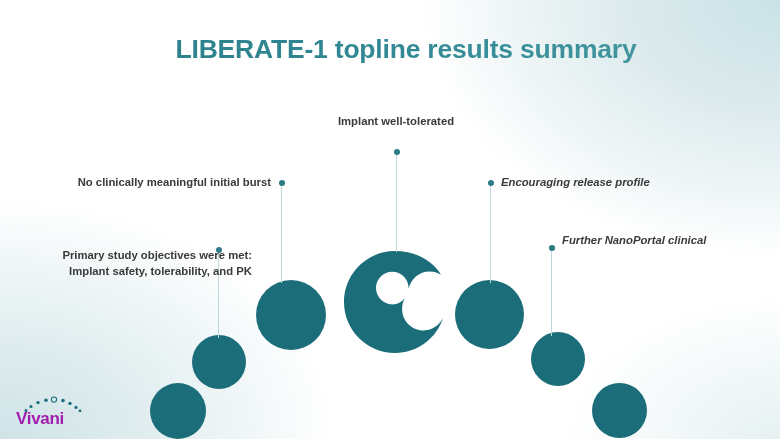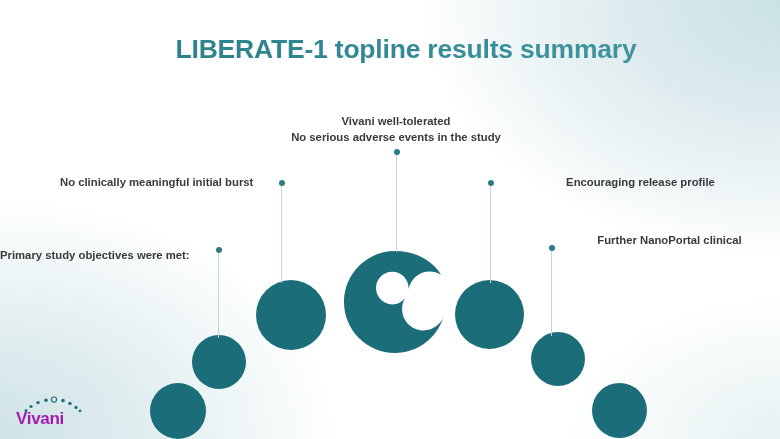--- a/index.html
+++ b/index.html
@@ -95,22 +95,22 @@
   
   .callout {
     position: absolute;
     font-size: 11.3px;
     line-height: 15.5px;
     color: #3a3a3a;
     font-weight: bold;
     white-space: nowrap;
   }
   .callout .ln { display: block; }
-  .align-right  { }
-  .align-left   { text-align: center; }
+  .align-right  { text-align: right; }
+  .align-left   { text-align: left; font-style: italic; }
   .align-center { text-align: center; }
 
   
   .logo {
     position: absolute;
     left: 16px;
     top: 396px;
     width: 72px;
     height: 36px;
   }
@@ -179,31 +179,31 @@
 
   <div class="stem" style="left:396px; top:152px; height:100px;"></div>
   <div class="stem-dot" style="left:394px; top:149px;"></div>
 
   <div class="stem" style="left:490px; top:183px; height:100px;"></div>
   <div class="stem-dot" style="left:488px; top:180px;"></div>
 
   <div class="stem" style="left:551px; top:248px; height:88px;"></div>
   <div class="stem-dot" style="left:549px; top:245px;"></div>
 
-  <div class="callout align-right" style="left:0px; top:248px; width:208px;">
+  <div class="callout align-right" style="left:0px; top:248px; width:208px;padding-left:44px;">
     <span class="ln">Primary study objectives were met:</span>
+    <span class="ln">Implant safety, tolerability, and PK</span>
   </div>
 
   <div class="callout align-right" style="left:60px; top:175px; width:211px;">
     <span class="ln">No clinically meaningful initial burst</span>
   </div>
 
   <div class="callout align-center" style="left:256px; top:114px; width:280px;">
-    <span class="ln">Vivani well-tolerated</span>
-    <span class="ln">No serious adverse events in the study</span>
+    <span class="ln">Implant well-tolerated</span>
   </div>
 
   <div class="callout align-left" style="left:501px; top:175px; width:279px;">
     <span class="ln">Encouraging release profile</span>
   </div>
 
   <div class="callout align-left" style="left:562px; top:233px; width:215px;">
     <span class="ln">Further NanoPortal clinical</span>
   </div>
 

